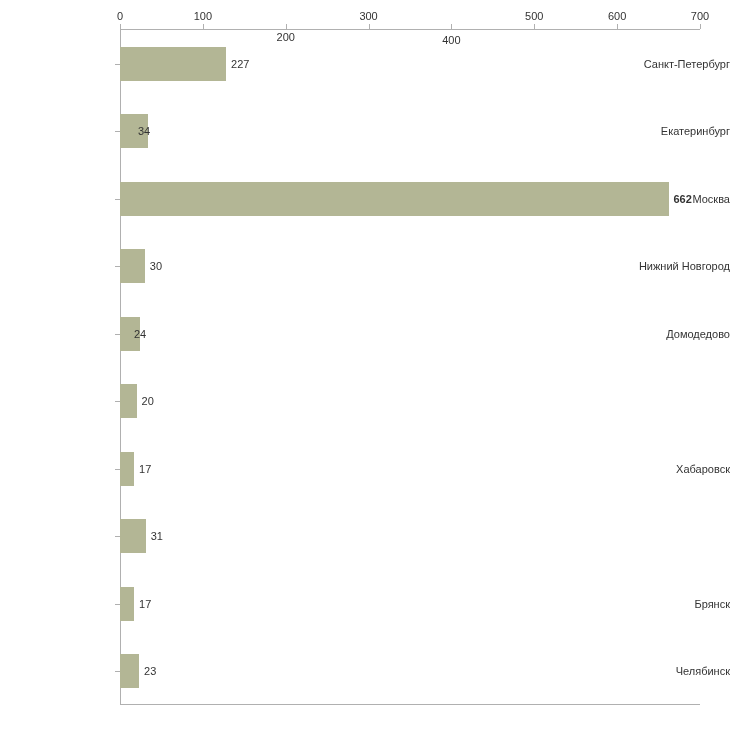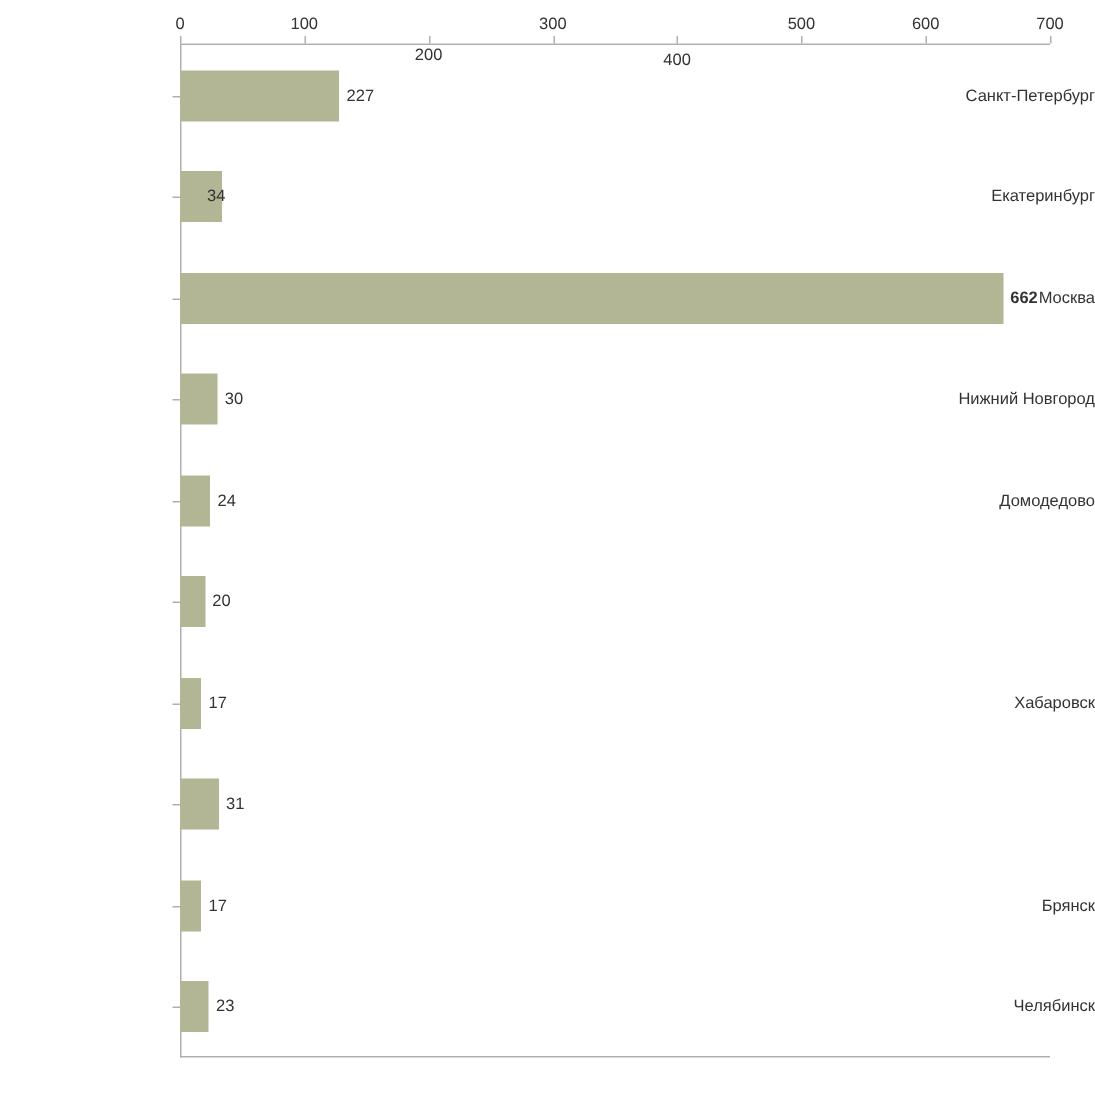--- a/index.html
+++ b/index.html
@@ -133,21 +133,21 @@
       <div class="bar-row" style="top: 249.25px; height: 34px;">
         <div class="cat-label">Нижний Новгород</div>
         <div class="cat-tick" style="top: 17px;"></div>
         <div class="bar" style="width: 24.8571px; top: 0px; background: rgb(179, 182, 149);"></div>
         <div class="bar-value" style="left: 149.857px;">30</div>
       </div>
       <div class="bar-row" style="top: 316.75px; height: 34px;">
         <div class="cat-label">Домодедово</div>
         <div class="cat-tick" style="top: 17px;"></div>
         <div class="bar" style="width: 19.8857px; top: 0px; background: rgb(179, 182, 149);"></div>
-        <div class="bar-value" style="left: 145px;">24</div>
+        <div class="bar-value" style="left: 134px;">24</div>
       </div>
       <div class="bar-row" style="top: 384.25px; height: 34px;">
         <div class="cat-tick" style="top: 17px;"></div>
         <div class="bar" style="width: 16.5714px; top: 0px; background: rgb(179, 182, 149);"></div>
         <div class="bar-value" style="left: 141.571px;">20</div>
       </div>
       <div class="bar-row" style="top: 451.75px; height: 34px;">
         <div class="cat-label">Хабаровск</div>
         <div class="cat-tick" style="top: 17px;"></div>
         <div class="bar" style="width: 14.0857px; top: 0px; background: rgb(179, 182, 149);"></div>

